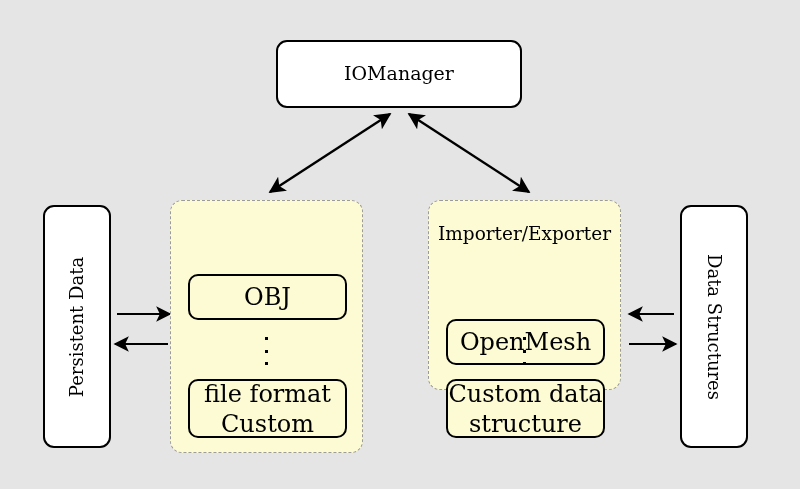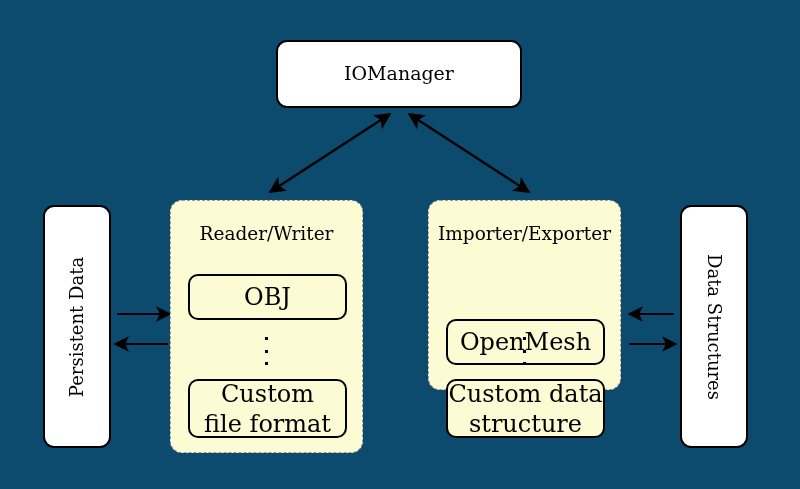--- a/index.html
+++ b/index.html
@@ -11,21 +11,21 @@
     width: 800px;
     height: 489px;
     font-family: "DejaVu Serif", "Liberation Serif", serif;
     color: #000000;
     overflow: hidden;
   }
   #canvas {
     position: relative;
     width: 800px;
     height: 489px;
-    background: #0c4a6e;
+    background: #e5e5e5;
   }
 
   
   .node {
     position: absolute;
     box-sizing: border-box;
     display: flex;
     align-items: center;
     justify-content: center;
     text-align: center;
@@ -144,35 +144,34 @@
 
   <div class="node side-node rot-ccw" style="left:43px; top:205px; width:68px; height:243px;">
     <span class="vtext">Persistent Data</span>
   </div>
 
   <div class="node side-node rot-cw" style="left:680px; top:205px; width:68px; height:243px;">
     <span class="vtext">Data Structures</span>
   </div>
 
   <div class="panel" style="left:170px; top:200px; width:193px; height:253px;">
-    <div class="panel-title" style="top:22px;">Reader/Writer</div>
 
     <div class="item" style="left:17px; top:73px; width:159px; height:46px;">
       <span>OBJ</span>
     </div>
 
     <div class="vdots" style="left:93px; top:136px; width:4px; height:28px;">
       <i></i>
         <i></i>
         <i></i>
     </div>
 
     <div class="item" style="left:17px; top:178px; width:159px; height:59px; flex-direction:column;">
+      <span>file format</span>
       <span>Custom</span>
-      <span>file format</span>
     </div>
   </div>
 
   <div class="panel" style="left:428px; top:200px; width:193px; height:190px;">
     <div class="panel-title" style="top:22px;">Importer/Exporter</div>
 
     <div class="item" style="left:17px; top:73px; width:159px; height:46px;margin-top:45px;">
       <span>OpenMesh</span>
     </div>
 

